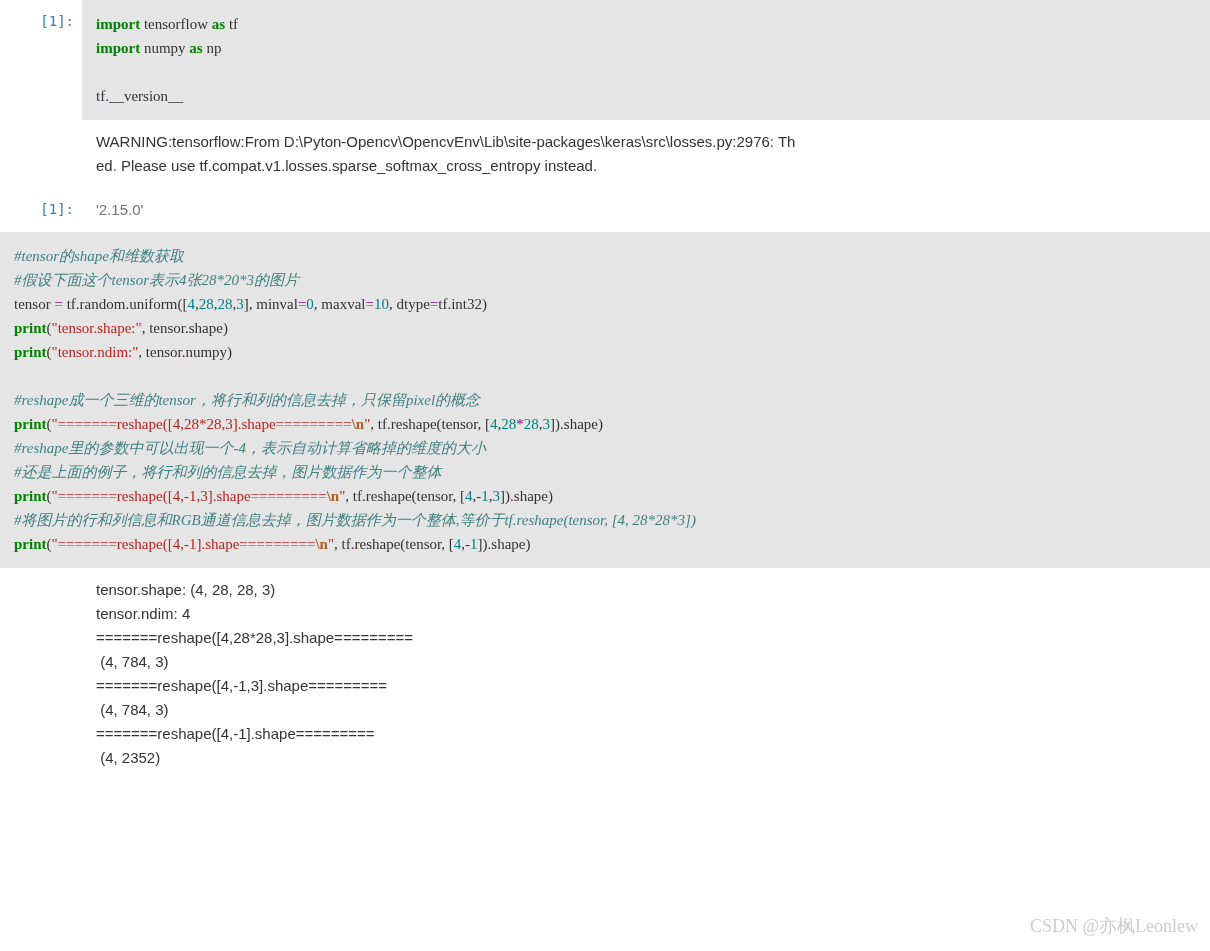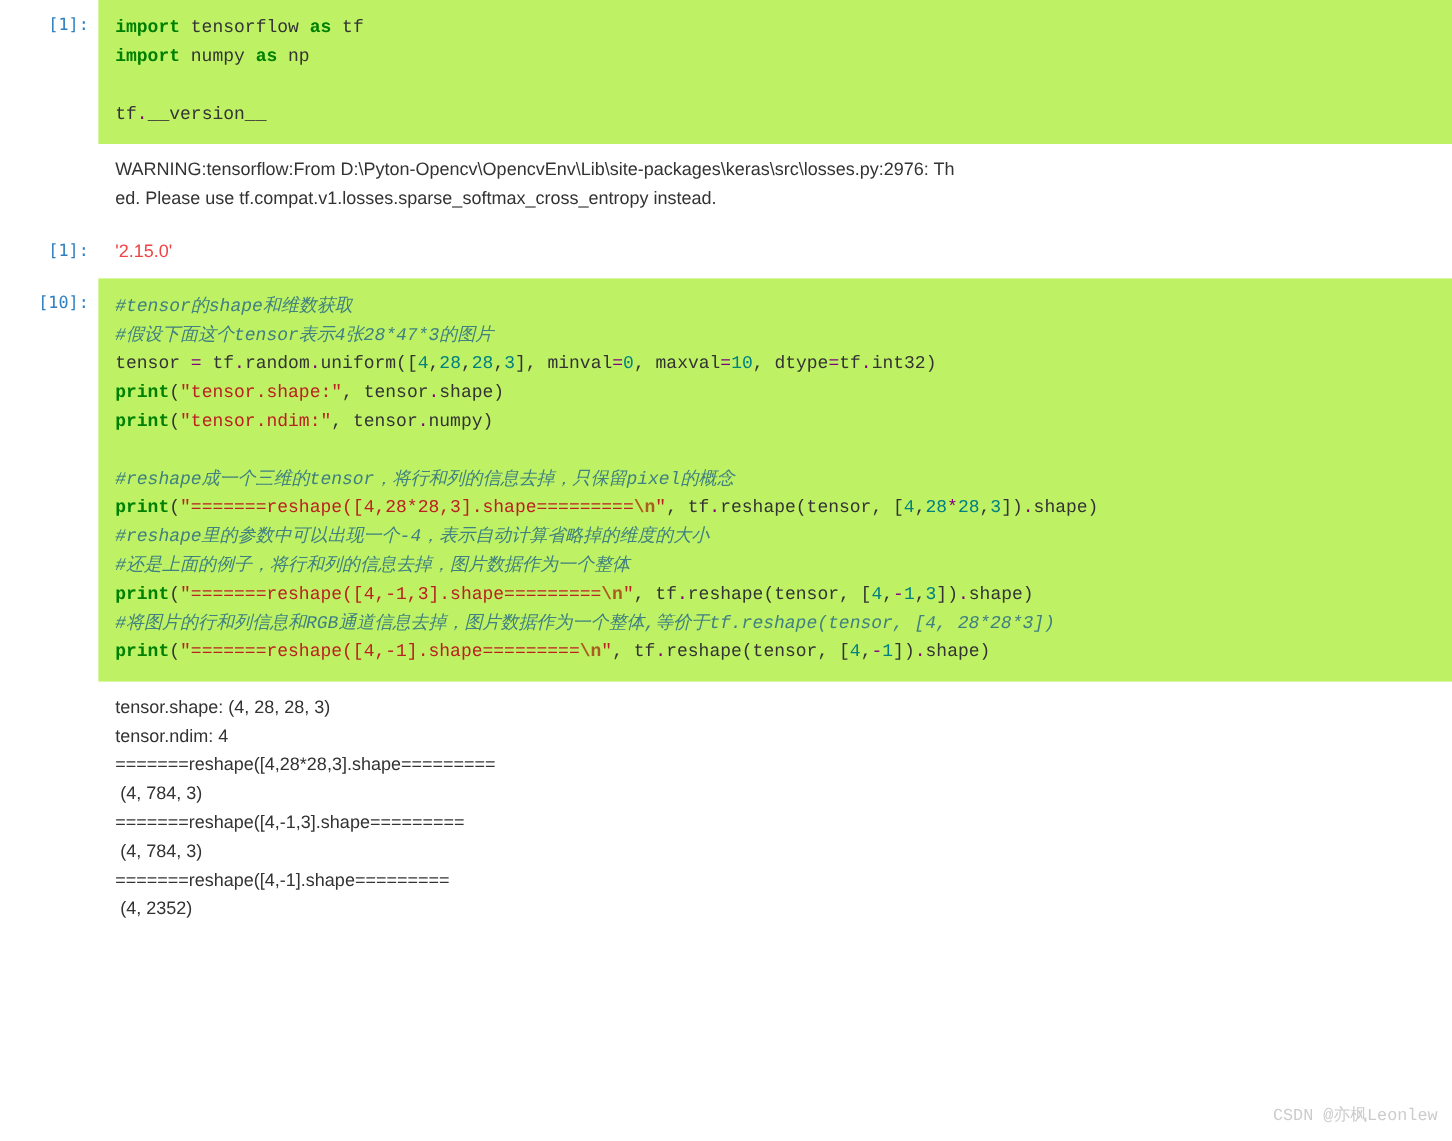--- a/index.html
+++ b/index.html
@@ -1,27 +1,27 @@
 <!DOCTYPE html>
 <html><head>
 <meta charset="utf-8">
 <style>
 body{margin:0;background:#fff;font-family:Consolas,Monaco,"Courier New",monospace;font-size:15px;line-height:1.6;color:#333}
 .cell{display:flex;width:100%;box-sizing:border-box}
 .prompt{width:74px;flex-shrink:0;text-align:right;padding:10px 8px 0 0;color:#307fc1;font-family:Consolas,monospace;font-size:14px}
 .content{flex:1;padding:0;min-width:0}
-.code{background:#bef264;padding:12px 14px;overflow:hidden;white-space:pre;font-family:Liberation Mono, monospace}
+.code{background:#e5e5e5;padding:12px 14px;overflow:hidden;white-space:pre;font-family:Liberation Serif, serif}
 .output{padding:10px 14px;font-family:Liberation Sans, sans-serif;white-space:pre-wrap;color:#333}
-.watermark{position:fixed;bottom:10px;right:12px;color:#ccc;font-size:14px;font-family:Liberation Mono, monospace;pointer-events:none}
+.watermark{position:fixed;bottom:10px;right:12px;color:#ccc;font-size:18px;font-family:Liberation Serif, serif;pointer-events:none}
 .g{color:#008000;font-weight:bold}
 .p{color:#800080}
 .s{color:#ba2121}
 .m{color:#008080}
 .i{color:#408080;font-style:italic}
-.r{color:#ef4444}
+.r{color:#737373}
 </style>
 </head>
 <body>
 
 <div class="cell">
   <div class="prompt">[1]:</div>
   <div class="content">
     <div class="code"><span class="g">import</span><span> tensorflow </span><span class="g">as</span><span> tf</span>
 <span class="g">import</span><span> numpy </span><span class="g">as</span><span> np</span>
 
@@ -38,24 +38,23 @@
 </div>
 
 <div class="cell">
   <div class="prompt">[1]:</div>
   <div class="content">
     <div class="output"><span class="r">'2.15.0'</span></div>
   </div>
 </div>
 
 <div class="cell">
-  <div class="prompt">[10]:</div>
   <div class="content">
     <div class="code"><span class="i">#tensor的shape和维数获取</span>
-<span class="i">#假设下面这个tensor表示4张28*47*3的图片</span>
+<span class="i">#假设下面这个tensor表示4张28*20*3的图片</span>
 <span>tensor </span><span class="p">=</span><span> tf</span><span class="p">.</span><span>random</span><span class="p">.</span><span>uniform([</span><span class="m">4</span><span>,</span><span class="m">28</span><span>,</span><span class="m">28</span><span>,</span><span class="m">3</span><span>], minval</span><span class="p">=</span><span class="m">0</span><span>, maxval</span><span class="p">=</span><span class="m">10</span><span>, dtype</span><span class="p">=</span><span>tf</span><span class="p">.</span><span>int32)</span>
 <span class="g">print</span><span>(</span><span class="s">"tensor.shape:"</span><span>, tensor</span><span class="p">.</span><span>shape)</span>
 <span class="g">print</span><span>(</span><span class="s">"tensor.ndim:"</span><span>, tensor</span><span class="p">.</span><span>numpy)</span>
 
 <span class="i">#reshape成一个三维的tensor，将行和列的信息去掉，只保留pixel的概念</span>
 <span class="g">print</span><span>(</span><span class="s">"=======reshape([4,28*28,3].shape=========</span><span class="s" style="color:#aa5d1f;font-weight:bold">\n</span><span class="s">"</span><span>, tf</span><span class="p">.</span><span>reshape(tensor, [</span><span class="m">4</span><span>,</span><span class="m">28</span><span class="p">*</span><span class="m">28</span><span>,</span><span class="m">3</span><span>])</span><span class="p">.</span><span>shape)</span>
 <span class="i">#reshape里的参数中可以出现一个-4，表示自动计算省略掉的维度的大小</span>
 <span class="i">#还是上面的例子，将行和列的信息去掉，图片数据作为一个整体</span>
 <span class="g">print</span><span>(</span><span class="s">"=======reshape([4,-1,3].shape=========</span><span class="s" style="color:#aa5d1f;font-weight:bold">\n</span><span class="s">"</span><span>, tf</span><span class="p">.</span><span>reshape(tensor, [</span><span class="m">4</span><span>,</span><span class="p">-</span><span class="m">1</span><span>,</span><span class="m">3</span><span>])</span><span class="p">.</span><span>shape)</span>
 <span class="i">#将图片的行和列信息和RGB通道信息去掉，图片数据作为一个整体,等价于tf.reshape(tensor, [4, 28*28*3])</span>

